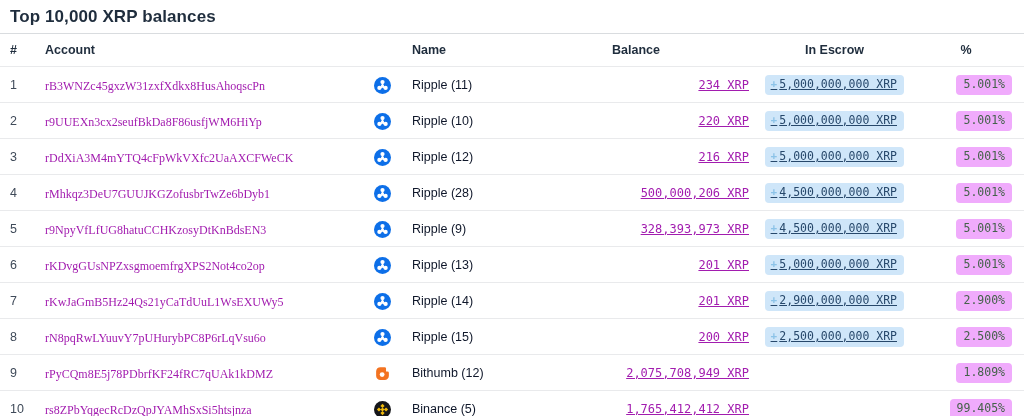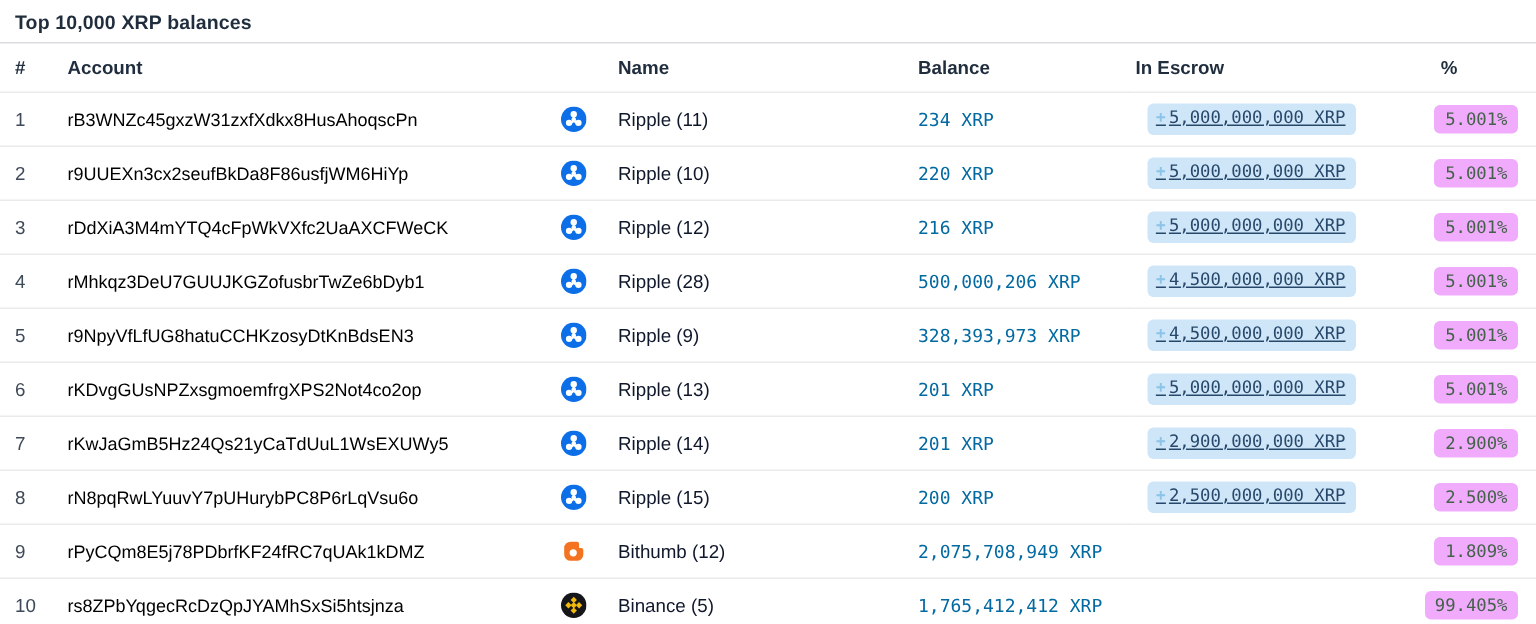--- a/index.html
+++ b/index.html
@@ -13,21 +13,21 @@
     -webkit-font-smoothing: antialiased;
   }
   .page { width: 1024px; }
 
   .title-bar {
     padding: 7px 10px 6px 10px;
     border-bottom: 1px solid #d9dcdf;
   }
   .title-bar h1 {
     margin: 0;
-    font-size: 13px;
+    font-size: 17px;
     font-weight: 700;
     color: #1f2d3d;
     letter-spacing: 0.1px;
   }
 
   table {
     width: 1024px;
     border-collapse: collapse;
     table-layout: fixed;
   }
@@ -46,62 +46,63 @@
     color: #1f2d3d;
     text-align: left;
     vertical-align: middle;
     padding: 0;
     white-space: nowrap;
   }
   th.h-rank    { padding-left: 10px; }
   th.h-account { padding-left: 5px; margin-left: 12px; }
   th.h-name    { padding-left: 10px; }
   th.h-balance { text-align: left; padding-right: 8px; }
-  th.h-escrow  { }
+  th.h-escrow  { text-align: center; }
   th.h-pct     { text-align: center; padding-right: 4px; }
 
   tbody td {
     height: 35px;
     border-top: 1px solid #e9eaec;
     vertical-align: middle;
     padding: 0;
     white-space: nowrap;
     overflow: hidden;
   }
   td.cell-rank {
     padding-left: 10px;
     font-size: 12.5px;
     color: #3f4a59;
   }
   td.cell-account { padding-left: 5px; }
   .account-link {
-    font-family: Liberation Sans, sans-serif;
+    font-family: Liberation Serif, serif;
     font-size: 12px;
-    color: #000000;
+    color: #a21caf;
     text-decoration: none;
     cursor: pointer;
   }
   td.cell-icon { text-align: center; }
   .coin-icon {
     display: inline-block;
     width: 17px;
     height: 17px;
     vertical-align: middle;
   }
   td.cell-name {
     padding-left: 10px;
     font-size: 12.5px;
     color: #0f172a;
   }
   td.cell-balance {
-    text-align: left;
+    text-align: right;
     padding-right: 8px;
     font-family: "DejaVu Sans Mono", monospace;
     font-size: 12px;
-    color: #0369a1;
+    color: #a21caf;
+    text-decoration: underline;
   }
   td.cell-escrow { text-align: right; padding-right: 8px; }
   .badge-escrow {
     display: inline-block;
     background: #cfe6f9;
     color: #27486b;
     border-radius: 4px;
     padding: 3px 7px 3px 6px;
     font-family: "DejaVu Sans Mono", monospace;
     font-size: 11.5px;

